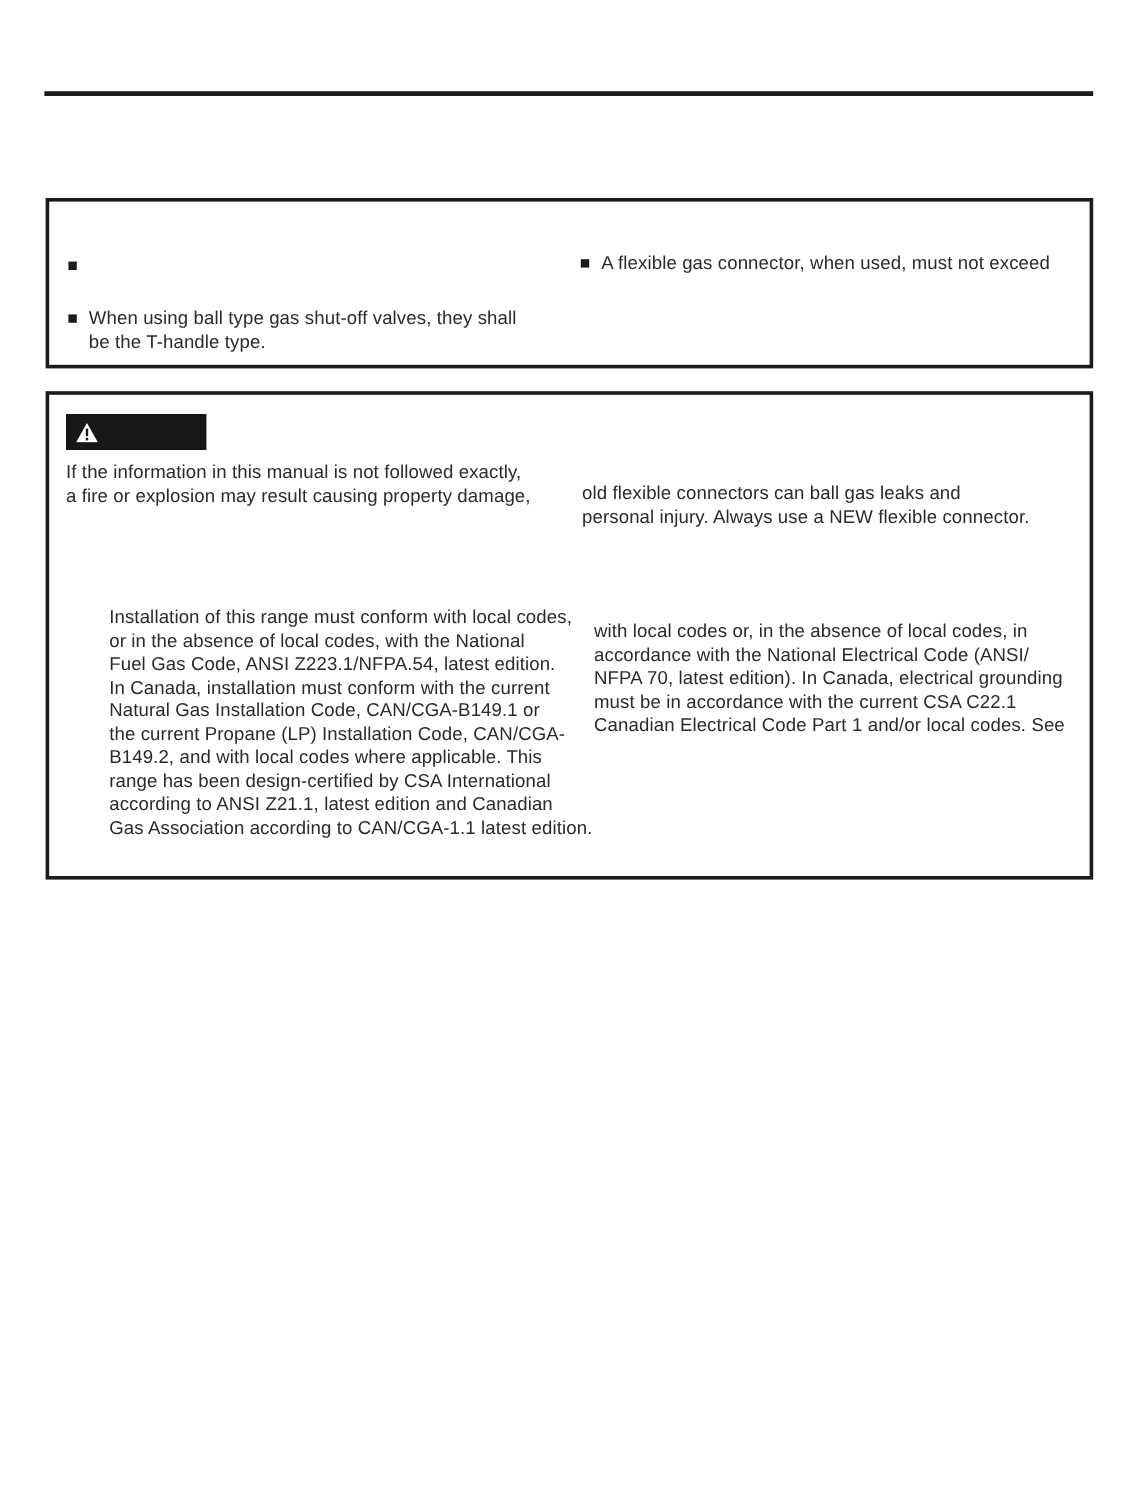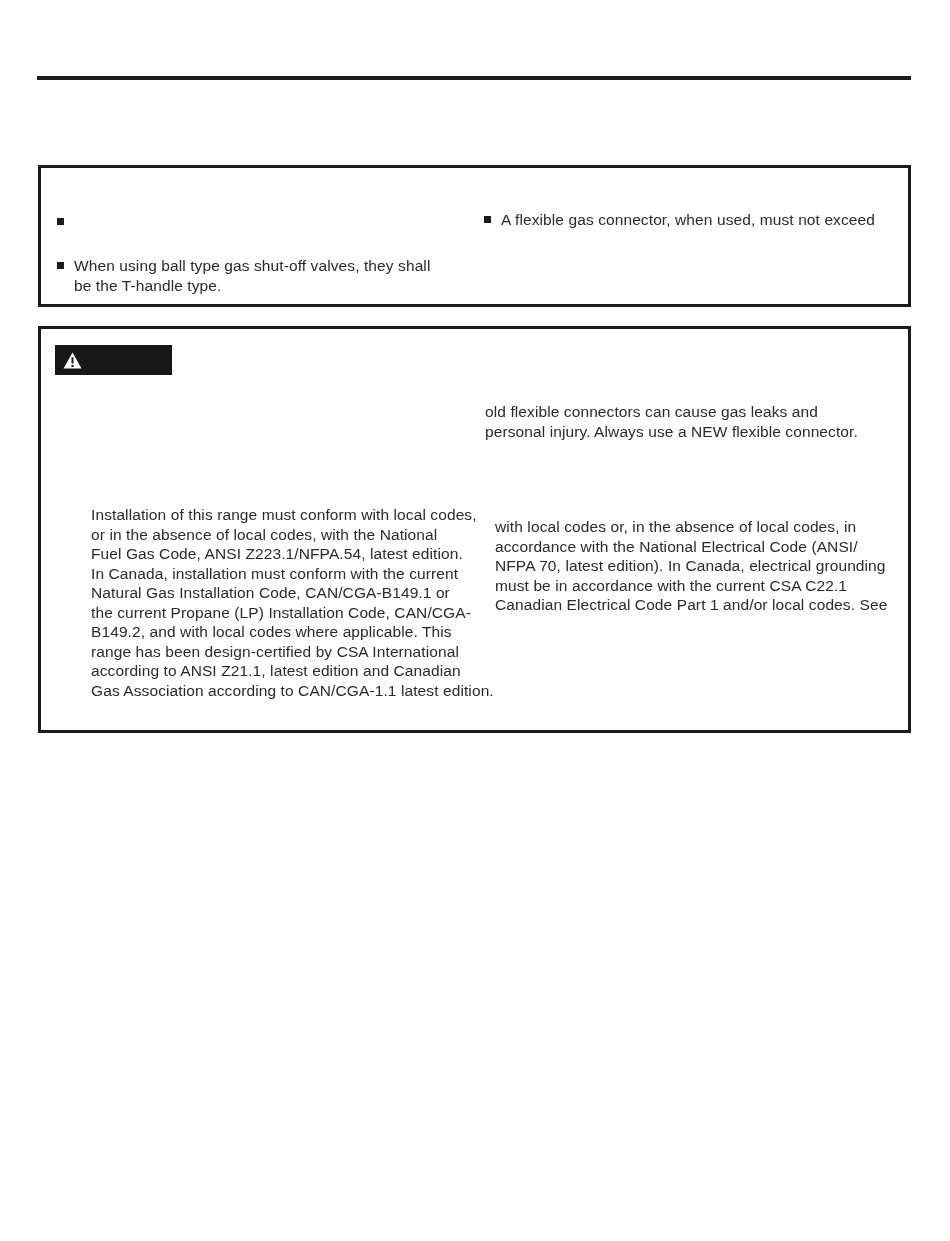--- a/index.html
+++ b/index.html
@@ -89,33 +89,35 @@
   <section class="box box2">
 
     <div class="warn-label">
       <svg width="19" height="17" viewBox="0 0 19 17" aria-hidden="true">
         <path d="M9.5 0.5 L18.5 16.5 L0.5 16.5 Z" fill="#ffffff"></path>
         <rect x="8.5" y="5.2" width="2" height="6.2" fill="#171717"></rect>
         <rect x="8.5" y="12.8" width="2" height="2.2" fill="#171717"></rect>
       </svg>
     </div>
 
+    <div class="para" style="left:14px; top:55px;">If the information in this manual is not followed exactly,
+a fire or explosion may result causing property damage,</div>
 
     <div class="para" style="left:14px; top:176px;margin-left:36px;">Installation of this range must conform with local codes,
 or in the absence of local codes, with the National
 Fuel Gas Code, ANSI Z223.1/NFPA.54, latest edition.
 In Canada, installation must conform with the current
 Natural Gas Installation Code, CAN/CGA-B149.1 or
 the current Propane (LP) Installation Code, CAN/CGA-
 B149.2, and with local codes where applicable. This
 range has been design-certified by CSA International
 according to ANSI Z21.1, latest edition and Canadian
 Gas Association according to CAN/CGA-1.1 latest edition.</div>
 
-    <div class="para" style="left:444px; top:73px;">old flexible connectors can cause gas leaks and
+    <div class="para" style="left:444px; top:73px;">old flexible connectors can ball gas leaks and
 personal injury. Always use a NEW flexible connector.</div>
 
     <div class="para" style="left:444px; top:188px;margin-left:10px;">with local codes or, in the absence of local codes, in
 accordance with the National Electrical Code (ANSI/
 NFPA 70, latest edition). In Canada, electrical grounding
 must be in accordance with the current CSA C22.1
 Canadian Electrical Code Part 1 and/or local codes. See</div>
 
 
   </section>

